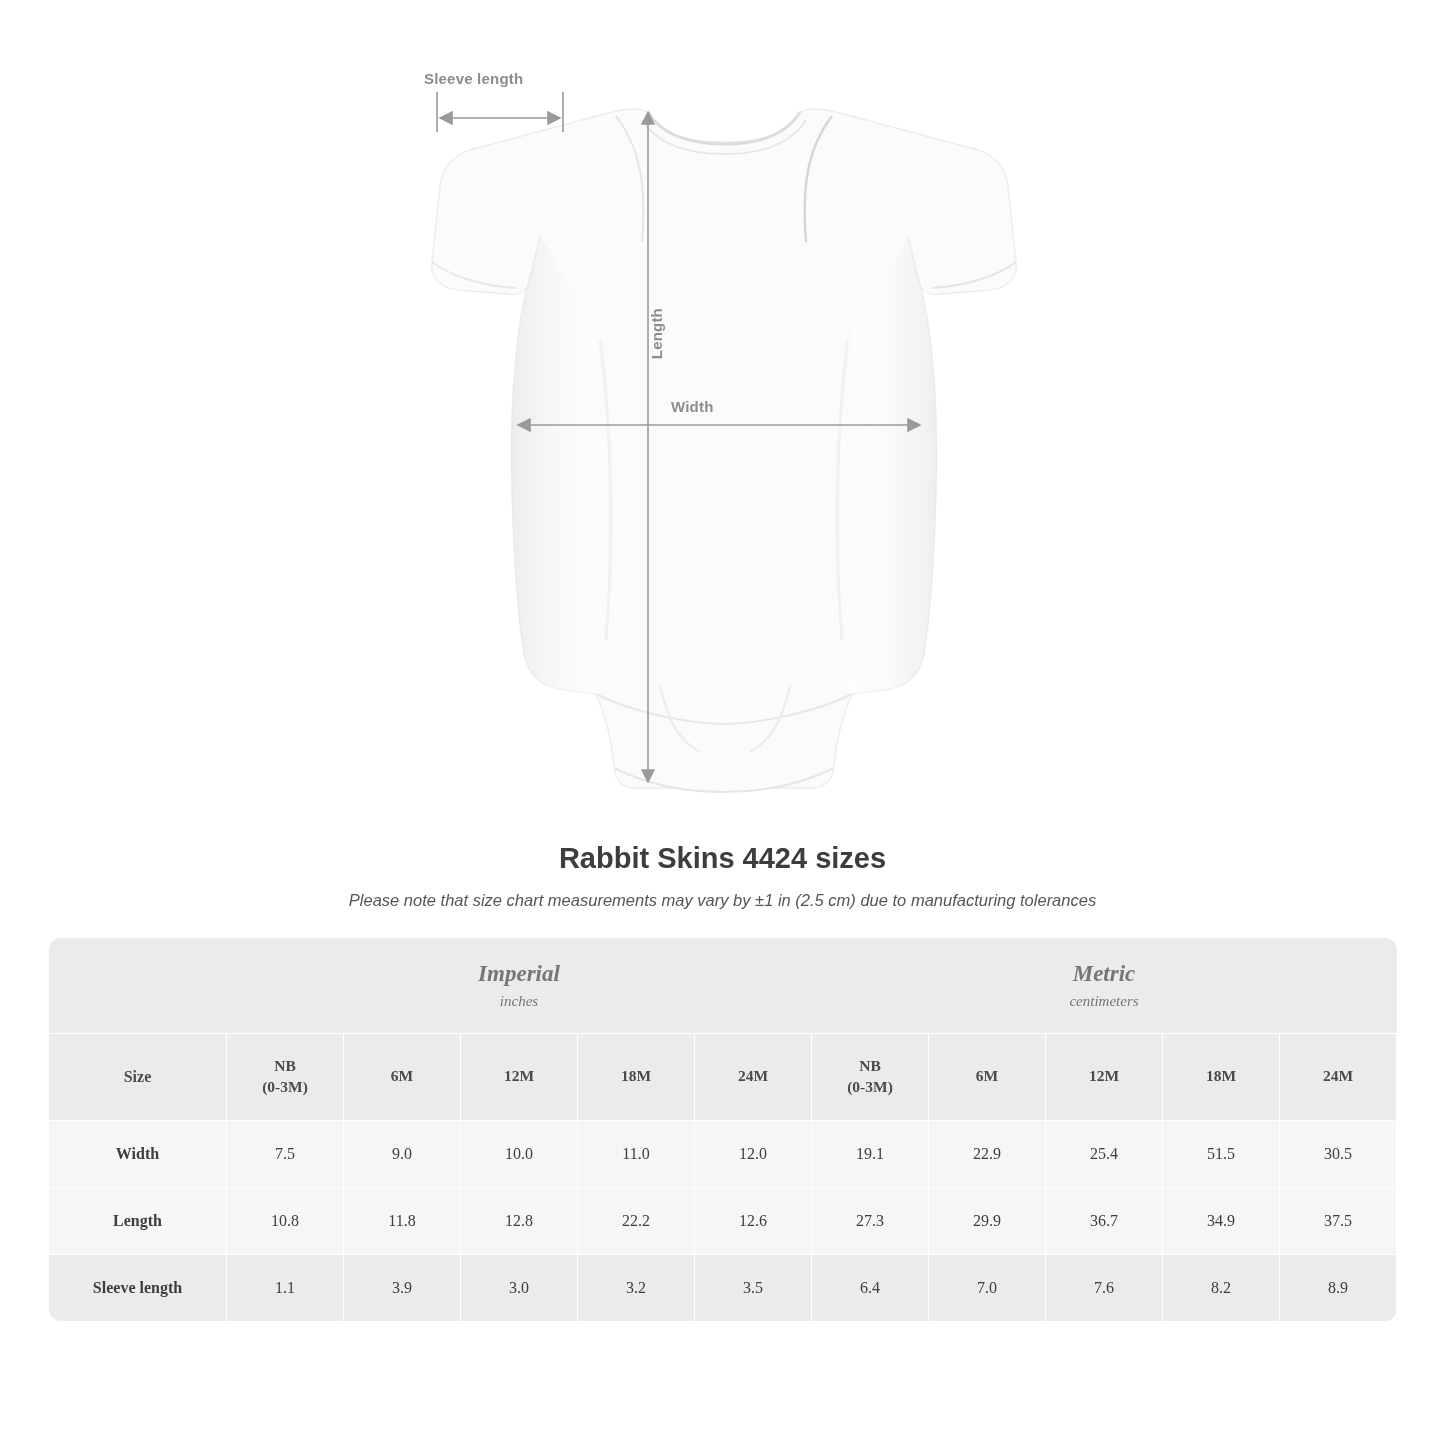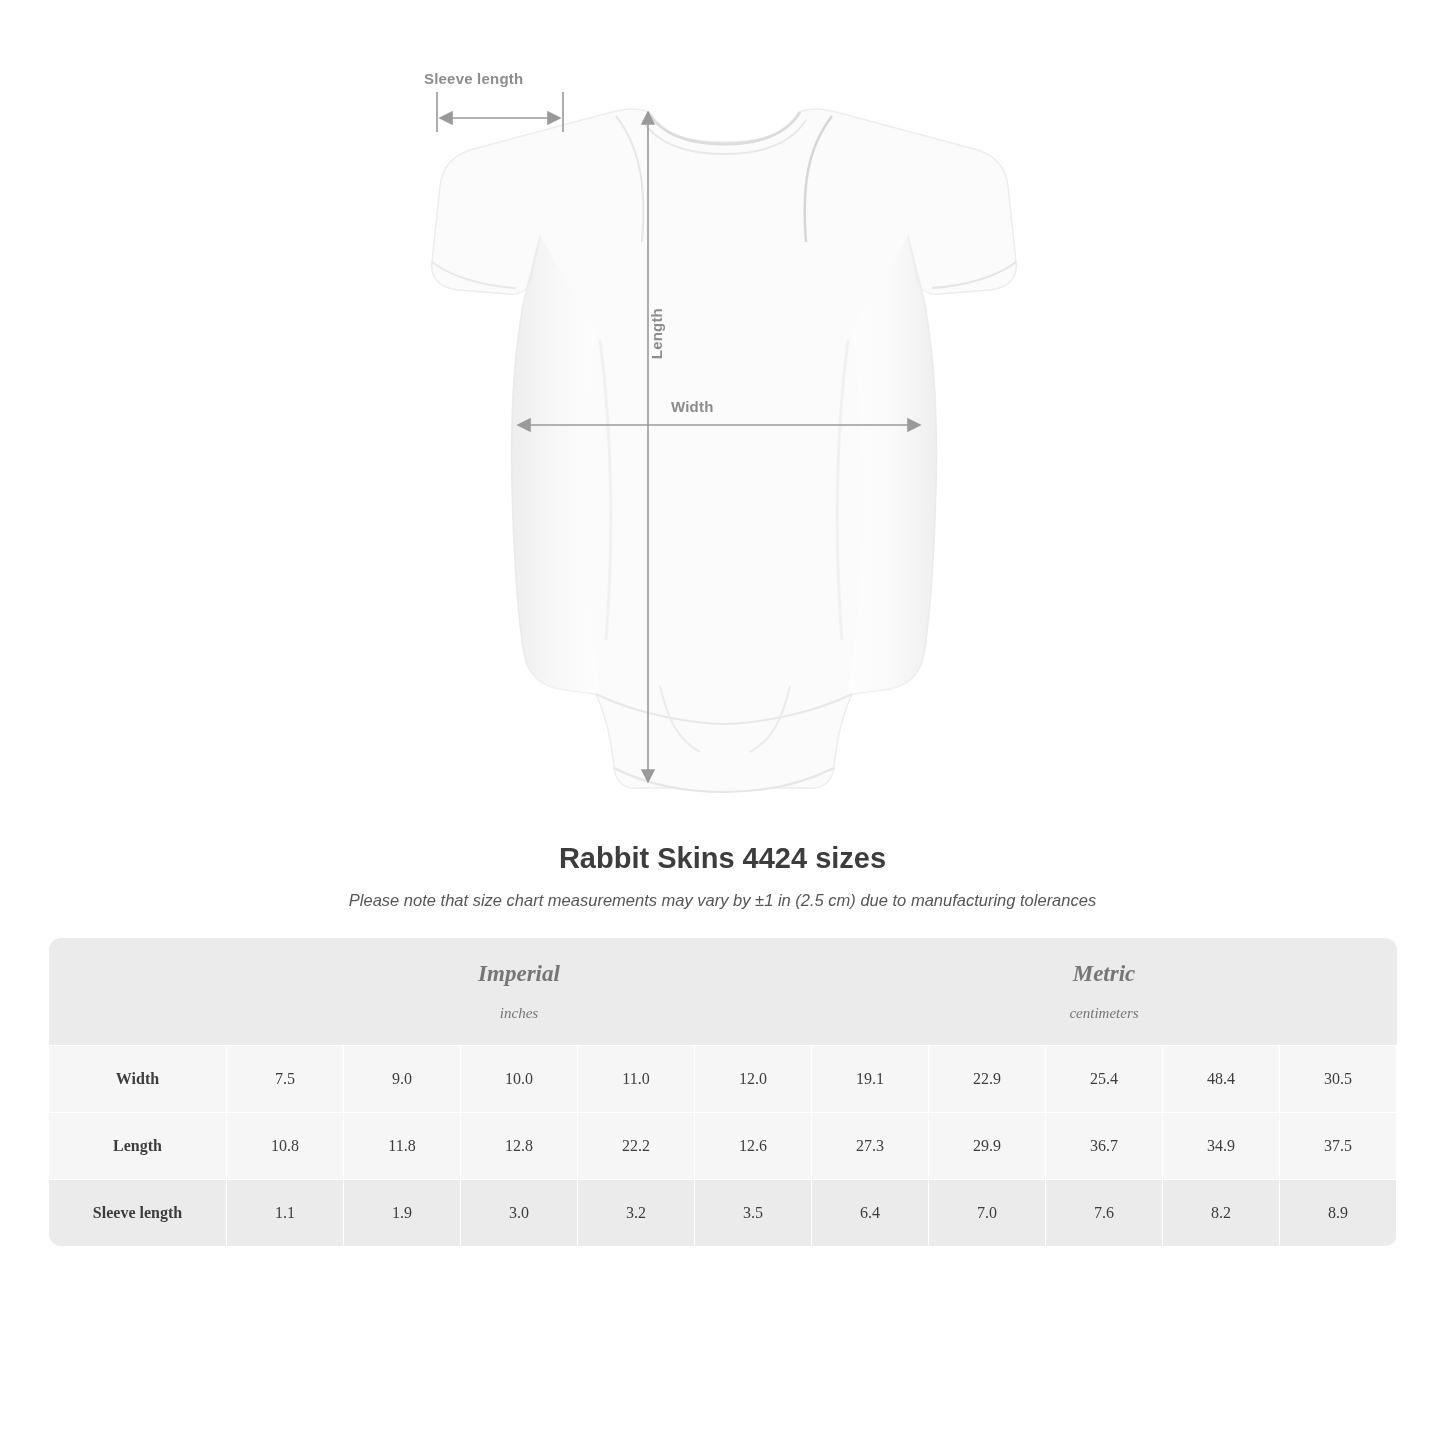--- a/index.html
+++ b/index.html
@@ -95,21 +95,20 @@
     font-weight: bold;
     font-style: italic;
     color: #767676;
     line-height: 1.25;
   }
   .unit-sub {
     font-size: 15px;
     font-style: italic;
     color: #767676;
     line-height: 1.6;
-    margin-top: 12px;
   }
   th, td {
     border: 1px solid #ffffff;
   }
   .head-row th {
     background: #ebebeb;
     font-size: 15.5px;
     font-weight: bold;
     color: #4a4a4a;
     padding: 22px 2px;
@@ -274,52 +273,71 @@
         <td></td>
         <td colspan="5">
           <div class="unit-name">Imperial</div>
           <div class="unit-sub">inches</div>
         </td>
         <td colspan="5">
           <div class="unit-name">Metric</div>
           <div class="unit-sub">centimeters</div>
         </td>
       </tr>
+      <tr class="head-row">
+        <th class="rowhead">Size</th>
+        <th>
+          <span>NB</span><br>
+          <span>(0-3M)</span>
+        </th>
+        <th>6M</th>
+        <th>12M</th>
+        <th>18M</th>
+        <th>24M</th>
+        <th>
+          <span>NB</span><br>
+          <span>(0-3M)</span>
+        </th>
+        <th>6M</th>
+        <th>12M</th>
+        <th>18M</th>
+        <th>24M</th>
+      </tr>
     </thead>
     <tbody>
       <tr>
         <td class="rowhead">Width</td>
         <td>7.5</td>
         <td>9.0</td>
         <td>10.0</td>
         <td>11.0</td>
         <td>12.0</td>
         <td>19.1</td>
         <td>22.9</td>
         <td>25.4</td>
-        <td>48.4</td>
+        <td>51.5</td>
         <td>30.5</td>
       </tr>
       <tr>
         <td class="rowhead">Length</td>
         <td>10.8</td>
         <td>11.8</td>
         <td>12.8</td>
         <td>22.2</td>
         <td>12.6</td>
         <td>27.3</td>
         <td>29.9</td>
         <td>36.7</td>
         <td>34.9</td>
         <td>37.5</td>
       </tr>
       <tr class="alt">
         <td class="rowhead">Sleeve length</td>
         <td>1.1</td>
-        <td>1.9</td>
+        <td>3.9</td>
         <td>3.0</td>
         <td>3.2</td>
         <td>3.5</td>
         <td>6.4</td>
         <td>7.0</td>
         <td>7.6</td>
         <td>8.2</td>
         <td>8.9</td>
       </tr>
     </tbody>

